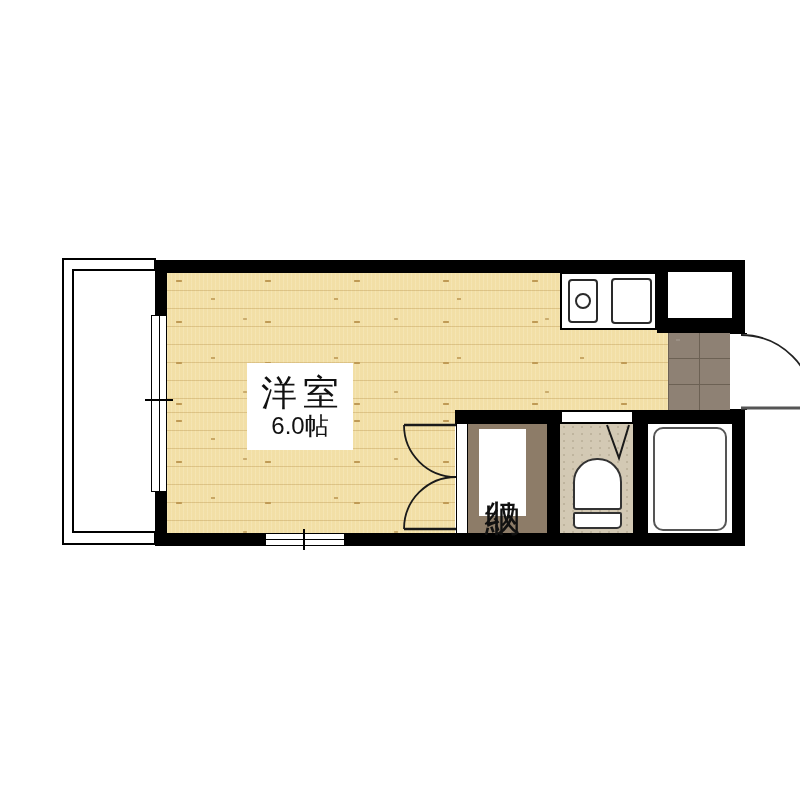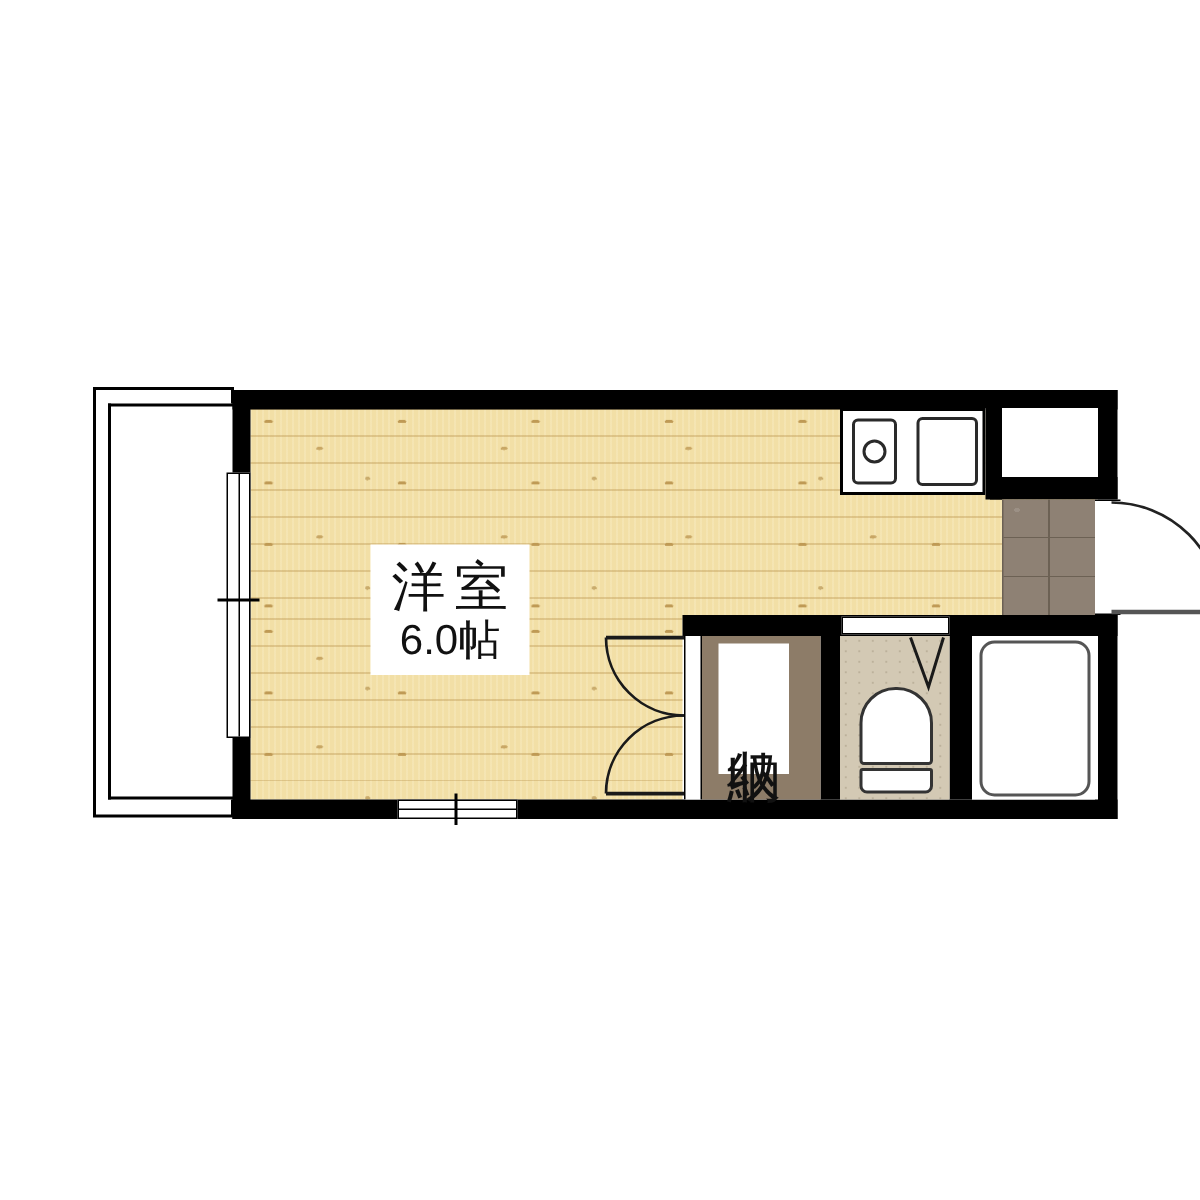--- a/index.html
+++ b/index.html
@@ -46,21 +46,21 @@
   
   .window{background:#fff;border:1px solid #000;}
   .tick{background:#000;}
 
   
   #main-room-label{
     background:#fff;color:#111;display:flex;flex-direction:column;
     align-items:center;justify-content:center;line-height:1.12;text-align:center;
   }
   #main-room-label .l1{font-size:36px;letter-spacing:6px;margin-left:6px;}
-  #main-room-label .l2{font-size:28px;}
+  #main-room-label .l2{font-size:24px;}
   #closet-label{
     background:#fff;color:#111;display:flex;align-items:center;justify-content:center;
     writing-mode:vertical-rl;text-orientation:upright;font-size:36px;line-height:1;letter-spacing:2px;
   }
   svg{position:absolute;left:0;top:0;}
 </style>
 </head>
 <body>
 
 <div id="canvas">

